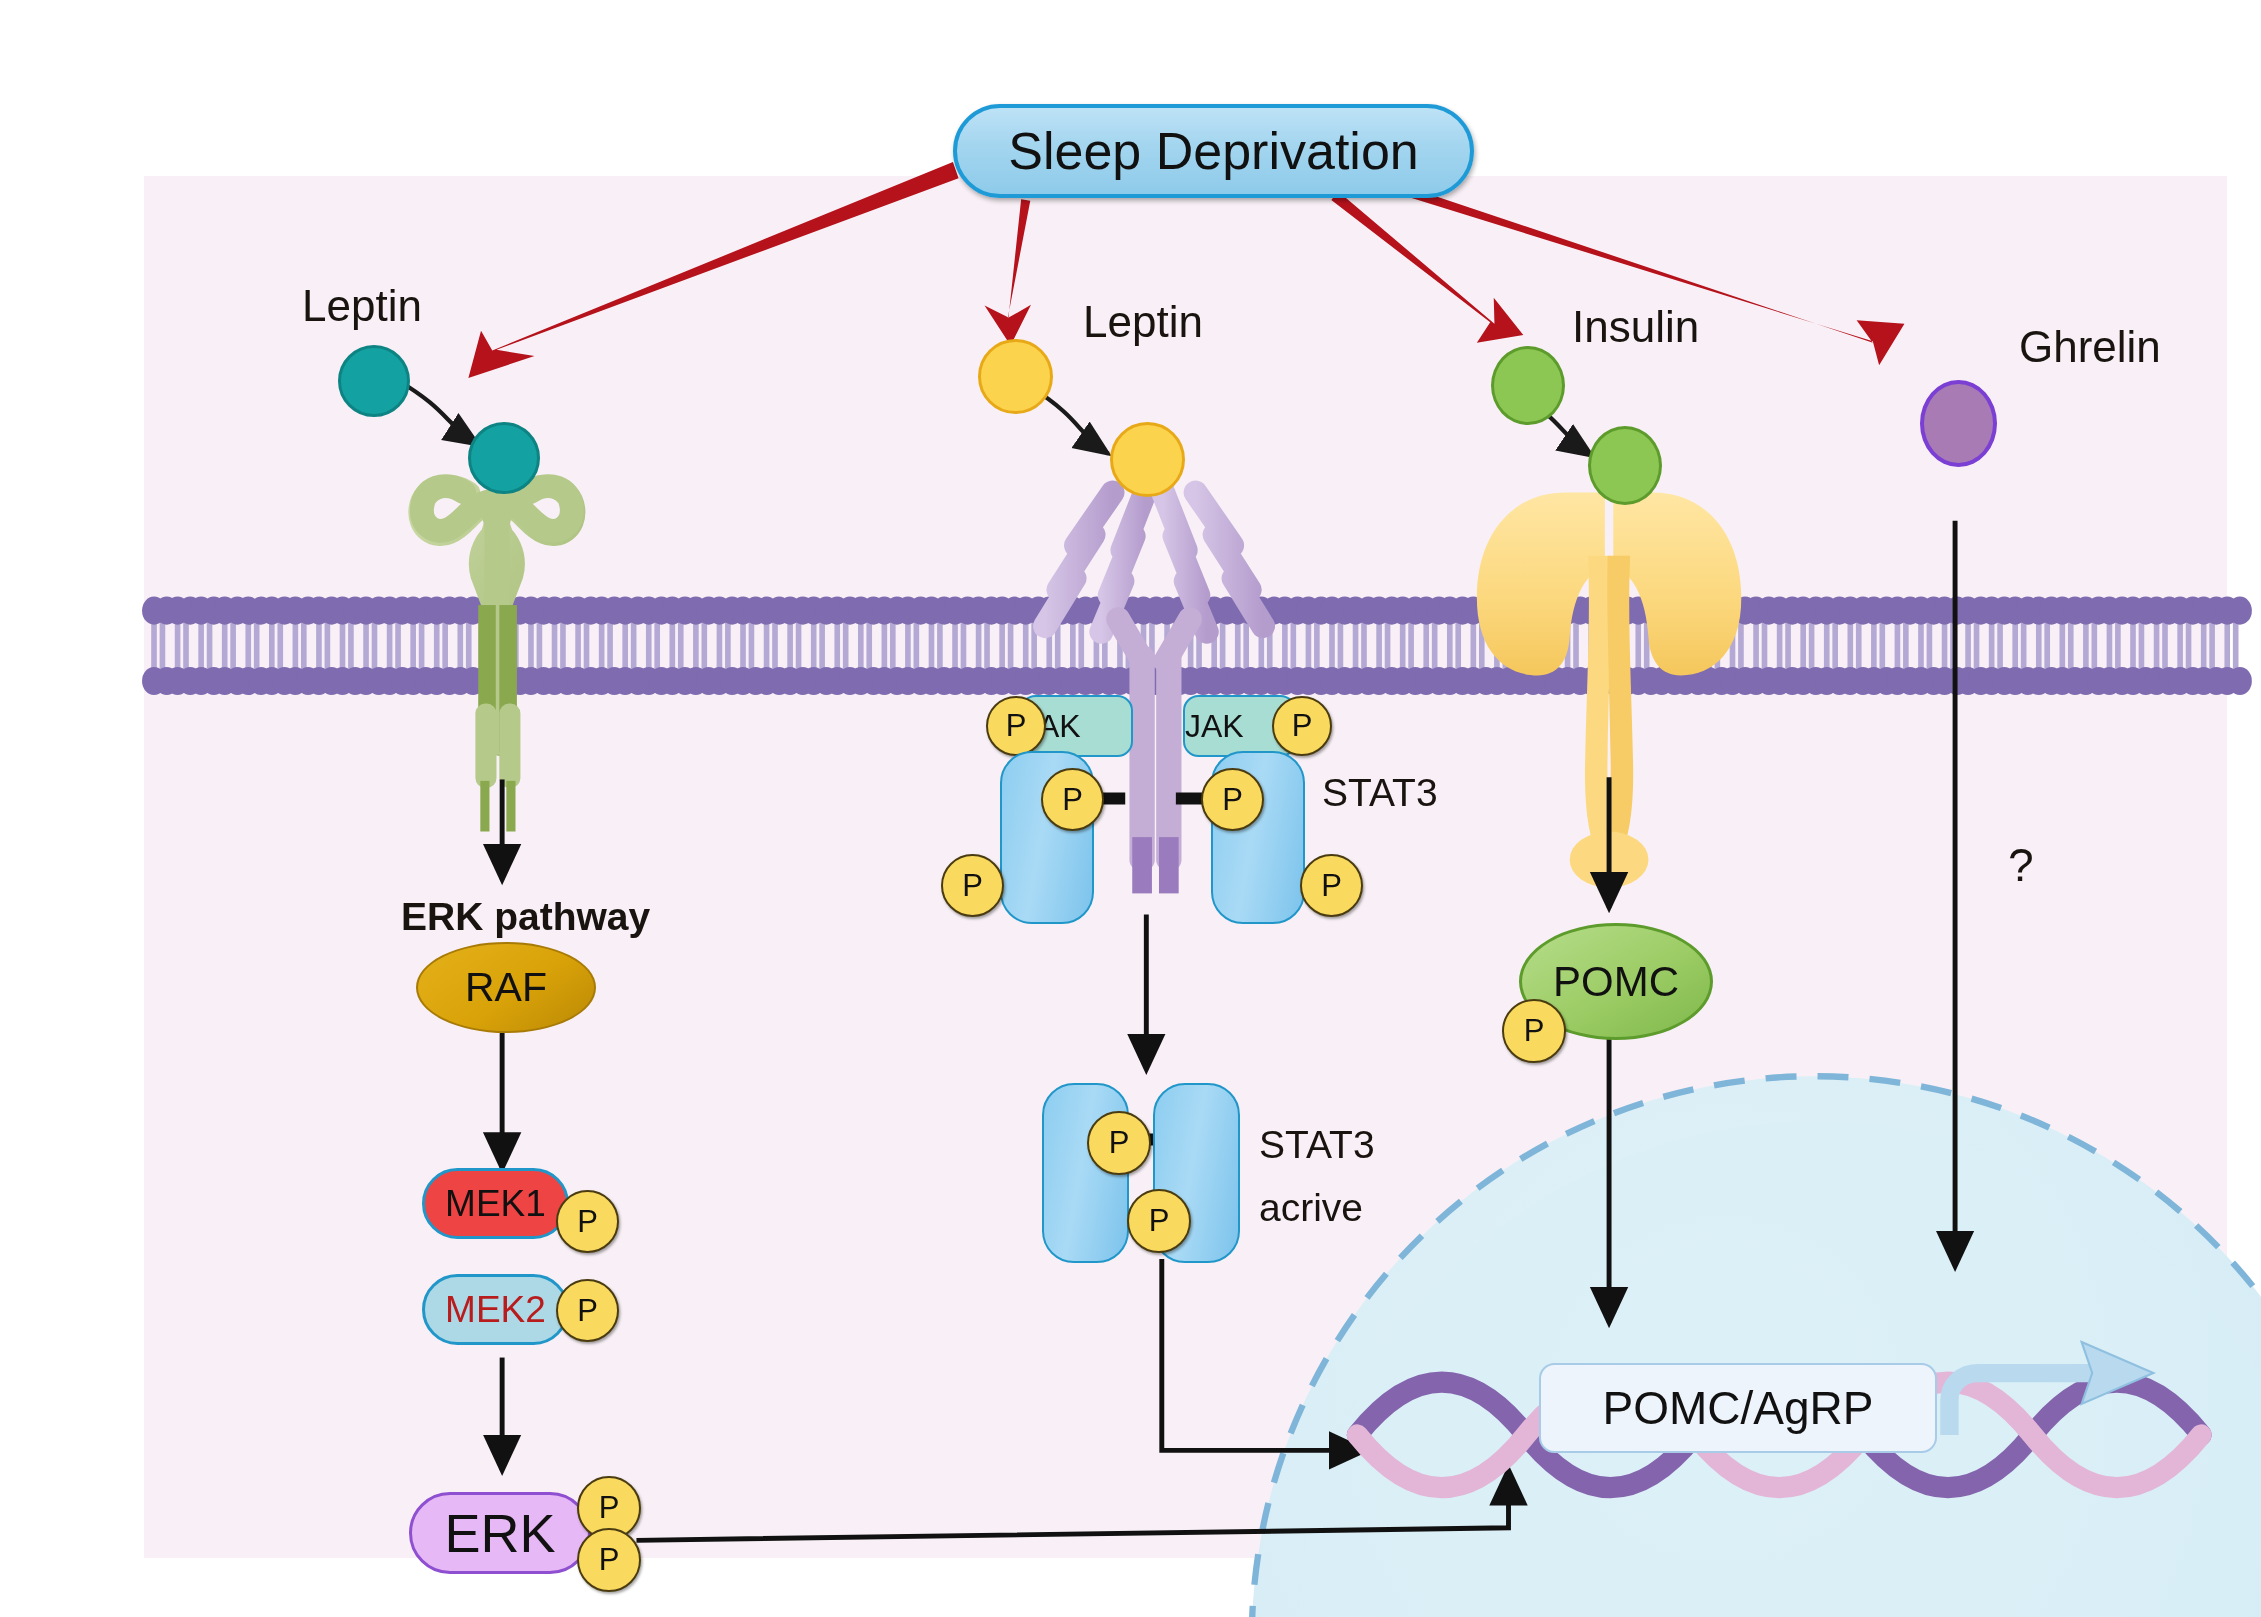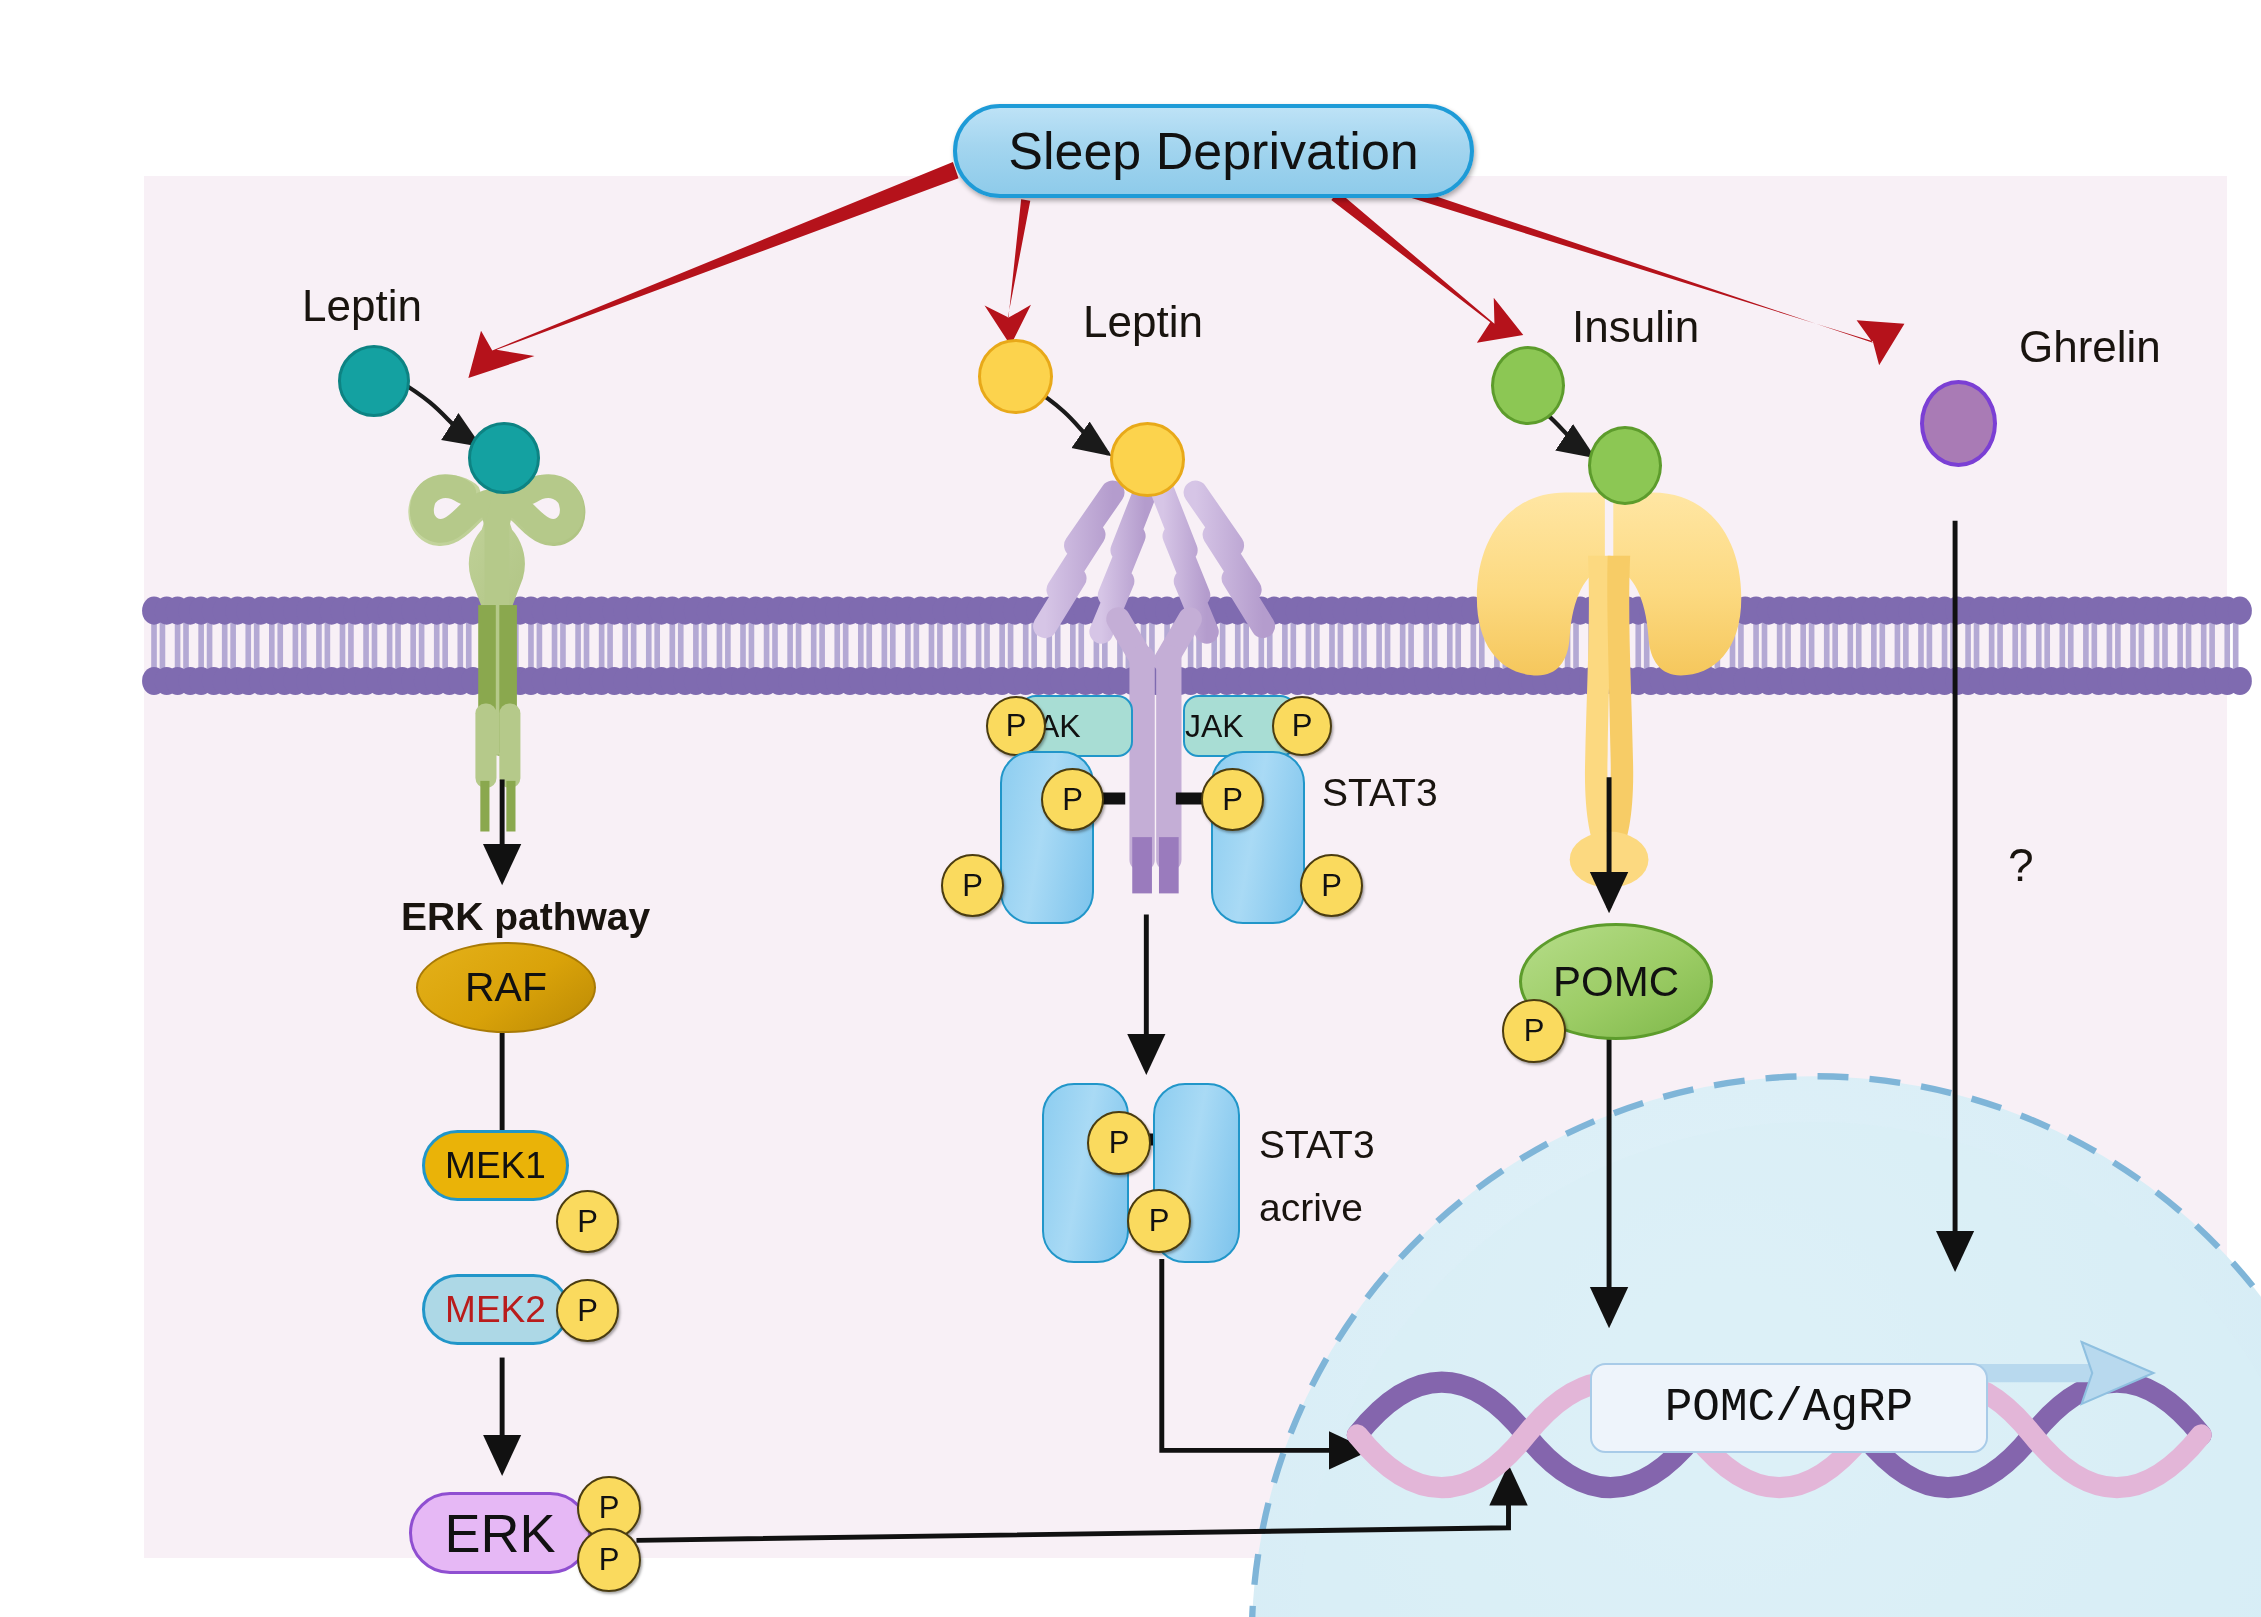--- a/index.html
+++ b/index.html
@@ -733,21 +733,21 @@
   <div class="ellipsenode" style="left:1920px;top:380px;width:69px;height:79px;background:#a97bb5;border:4.2px solid #7b3fd4;"></div>
 
   <div class="lbl med bold" style="left:401px;top:895px;">ERK pathway</div>
 
   <div class="ellipsenode" style="left:416px;top:942px;width:176px;height:87px;
               background:linear-gradient(145deg,#e4b11a,#d9a209 55%,#bb8a05);
               border:2.8px solid #a87a06;">
     <span style="font-size:41px;color:#111;">RAF</span>
   </div>
 
-  <div class="nodepill" style="left:422px;top:1130px;width:141px;height:65px;background:#eab308;border:3.5px solid #2196c9;">
+  <div class="nodepill" style="left:422px;top:1168px;width:141px;height:65px;background:#ef4444;border:3.5px solid #2196c9;">
     <span style="font-size:37px;color:#111;">MEK1</span>
   </div>
   <div class="pcirc" style="left:556px;top:1190px;width:59px;height:59px;">
     <span>P</span>
   </div>
 
   <div class="nodepill" style="left:422px;top:1274px;width:141px;height:65px;background:#add8e6;border:3.5px solid #2196c9;">
     <span style="font-size:37px;color:#b91c1c;">MEK2</span>
   </div>
   <div class="pcirc" style="left:556px;top:1279px;width:59px;height:59px;">
@@ -811,17 +811,17 @@
               background:linear-gradient(150deg,#b6dd8a,#9ccc65 55%,#7eb84a);
               border:3.5px solid #5d9c2c;">
     <span style="font-size:42px;color:#111;">POMC</span>
   </div>
   <div class="pcirc" style="left:1502px;top:999px;width:60px;height:60px;">
     <span>P</span>
   </div>
 
   <div class="lbl" style="left:2008px;top:838px;font-size:46px;">?</div>
 
-  <div class="genebox" style="left:1590px;top:1363px;width:394px;height:86px;font-family:Liberation Mono, monospace;">
+  <div class="genebox" style="left:1539px;top:1363px;width:394px;height:86px;">
     <span>POMC/AgRP</span>
   </div>
 </div>
 
 
 </body></html>

